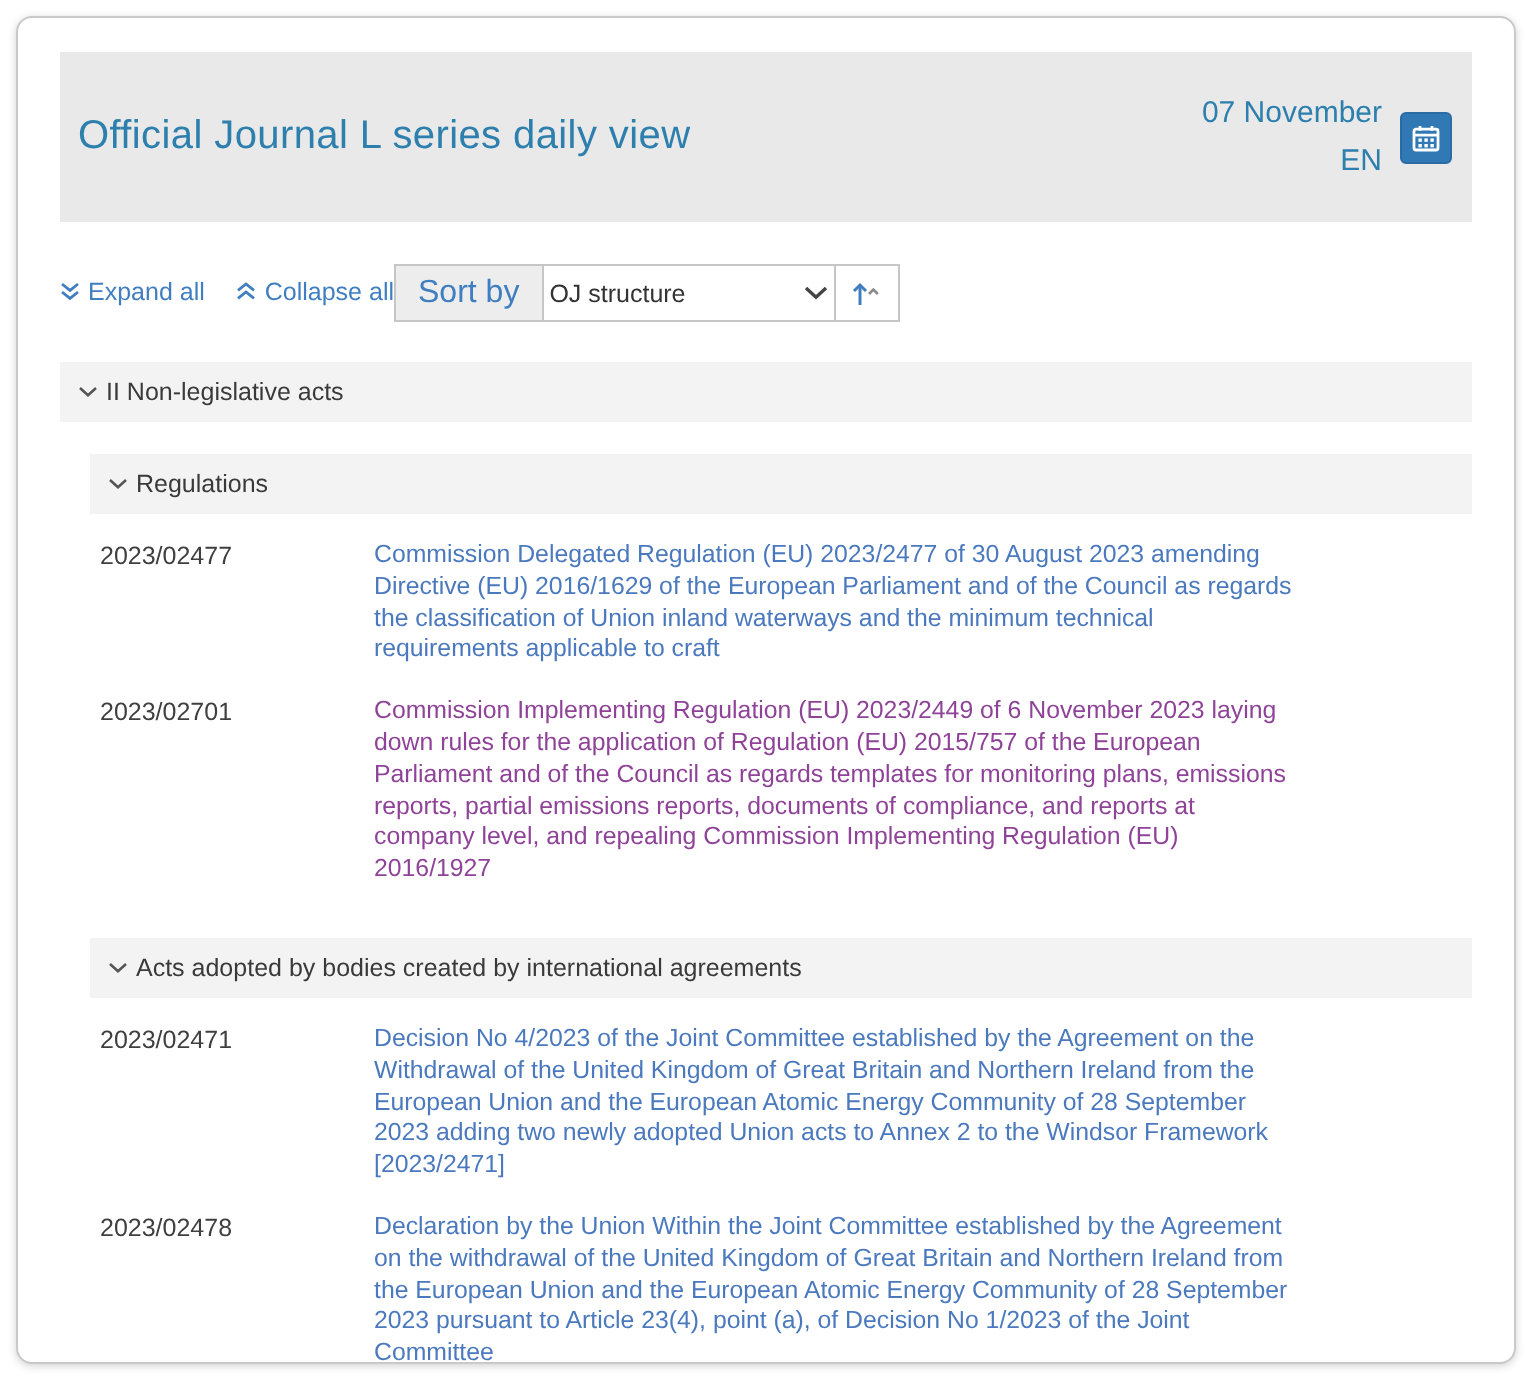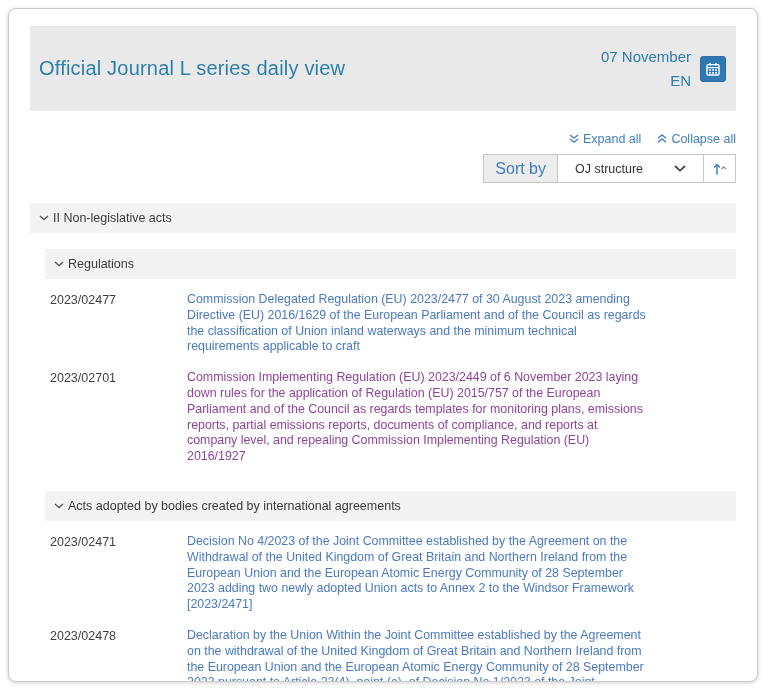--- a/index.html
+++ b/index.html
@@ -20,26 +20,26 @@
   .hdr-right { display:flex; align-items:center; gap:9px; }
   .hdr-dates { text-align:right; color:#2d7fad; line-height:1.55; }
   .hdr-year { font-size:17px; }
   .hdr-date { font-size:15px; }
   .hdr-lang { font-size:15px; }
   .cal-btn {
     width:26px; height:26px; background:#3079b5; border:1px solid #2a6ca3;
     border-radius:3px; cursor:pointer; display:flex; align-items:center; justify-content:center;
   }
   
-  .controls { display:flex; flex-direction:column; align-items:flex-end; margin-bottom:20px; }
+  .controls { display:flex; flex-direction:row; align-items:flex-end; margin-bottom:20px; }
   .expand-row { display:flex; gap:16px; margin-bottom:8px; }
   .txt-link { display:flex; align-items:center; gap:4px; color:#3f7ec0; font-size:12.5px; cursor:pointer; text-decoration:none; }
   .sort-box { display:flex; border:1px solid #c6c6c6; height:29px; background:#fff; }
   .sort-label { background:#ededed; color:#3f7ec0; font-size:16px; display:flex; align-items:center; padding:0 11px; border-right:1px solid #c6c6c6; }
-  .sort-select { width:146px; display:flex; align-items:center; justify-content:space-between; padding:0 17px; font-size:12.5px; color:#333; cursor:pointer; border-right:1px solid #c6c6c6; background:#fff; border-top:none; border-bottom:none; border-left:none; }
+  .sort-select { width:146px; display:flex; align-items:center; justify-content:space-between; padding:0 3px; font-size:12.5px; color:#333; cursor:pointer; border-right:1px solid #c6c6c6; background:#fff; border-top:none; border-bottom:none; border-left:none; }
   .sort-dir { width:31px; display:flex; align-items:center; justify-content:center; background:#fff; border:none; cursor:pointer; }
   
   .section-bar {
     background:#f3f3f3; height:30px; display:flex; align-items:center; gap:4px;
     font-size:12.5px; color:#3a3a3a; padding-left:9px; cursor:pointer;
   }
   .lvl2 { margin-left:15px;align-items:center; }
   .sec-gap1 { margin-top:16px; }
   .entries { margin:13px 0 14px 0; }
   .entry { display:flex; margin-bottom:15px; }

